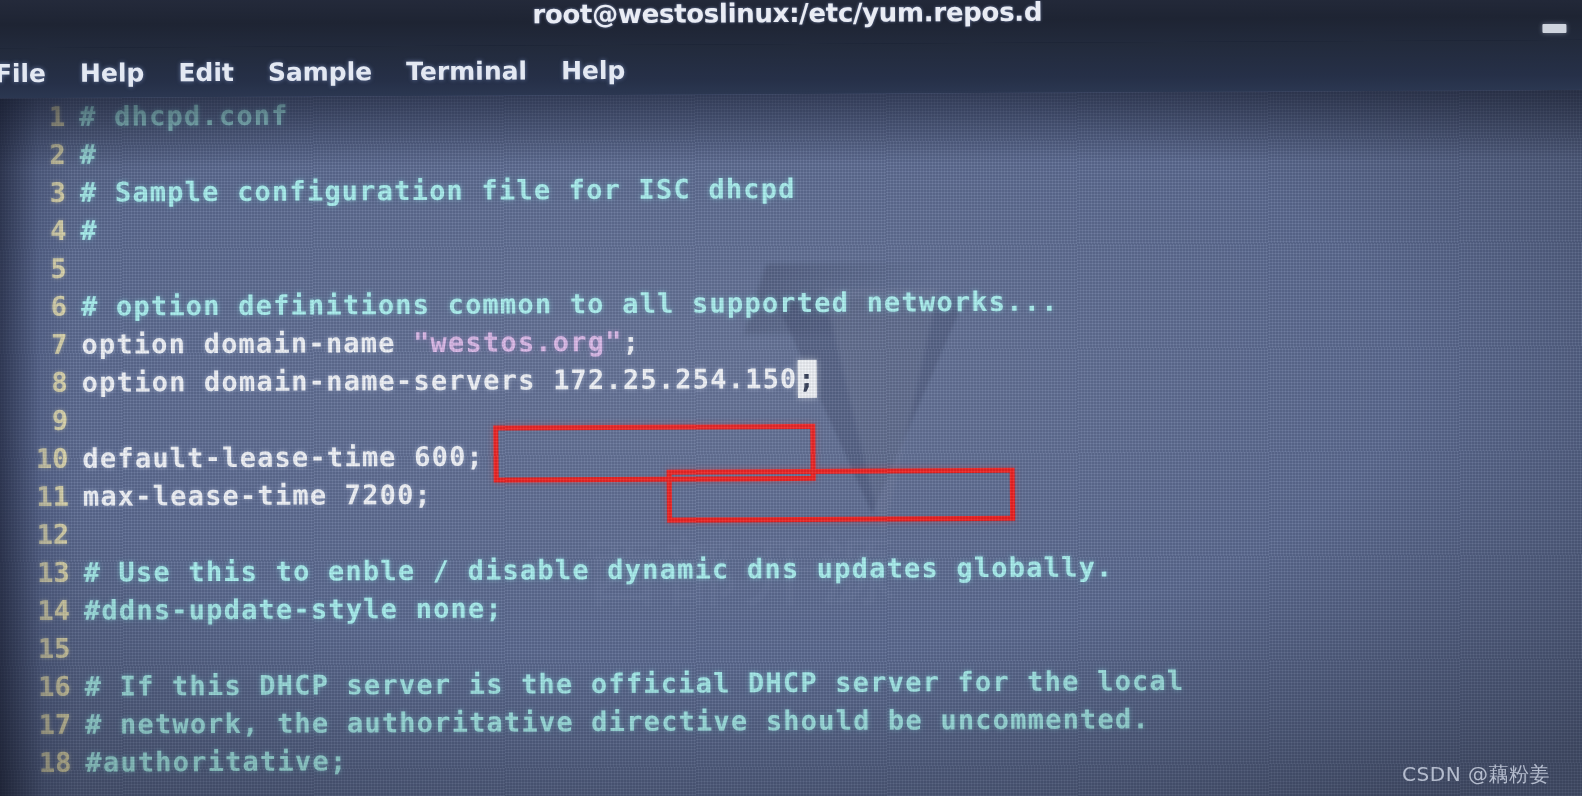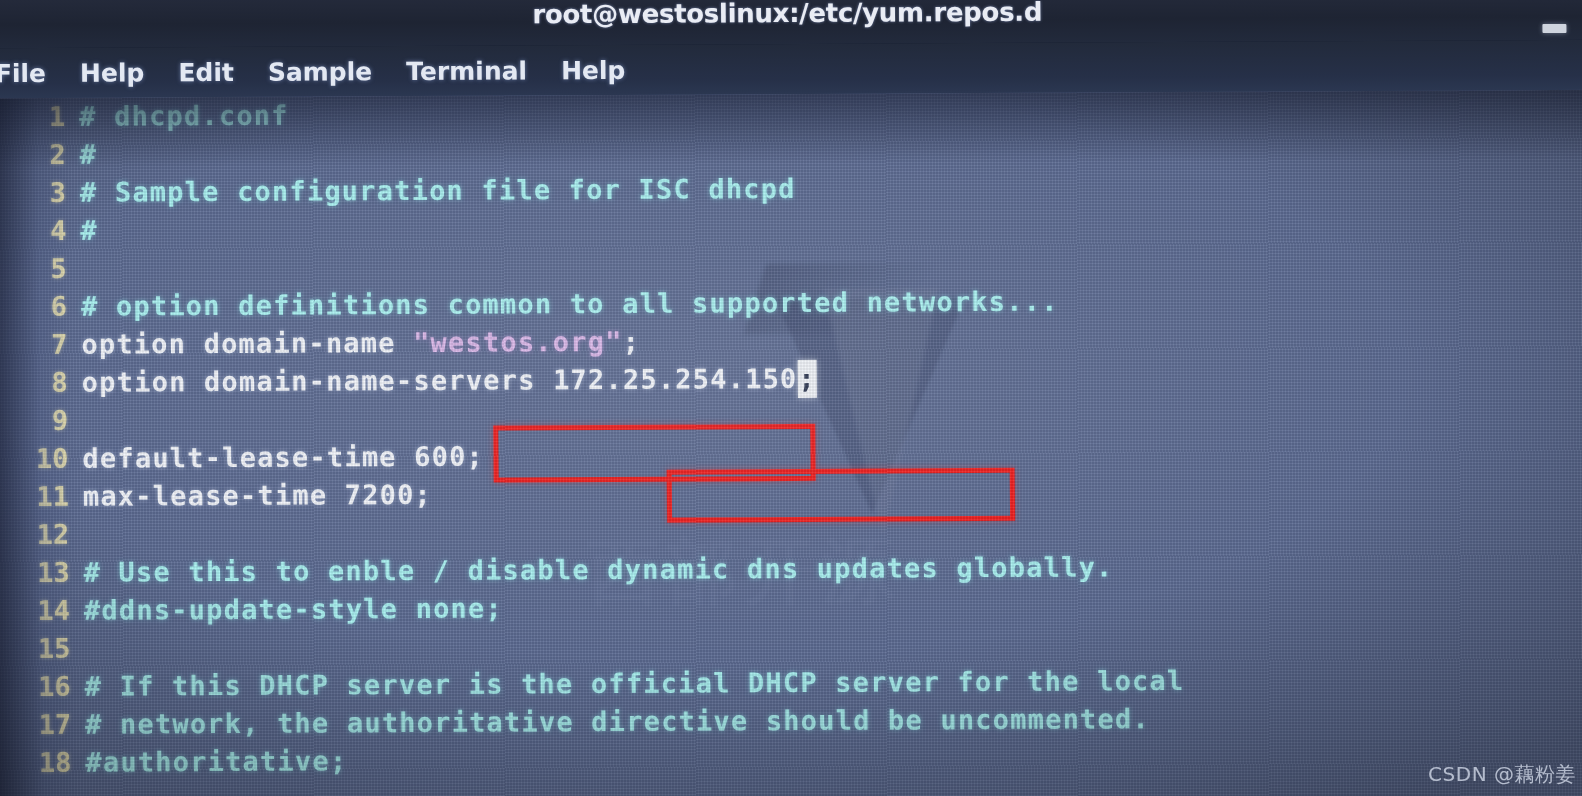--- a/index.html
+++ b/index.html
@@ -85,21 +85,21 @@
   .cursor{display:inline-block;background:#eef1f7;color:#2b3550;
           padding:0 1px;box-shadow:0 0 6px rgba(255,255,255,.5);}
 
   
   .redbox{position:absolute;border:5px solid #ee1b1b;pointer-events:none;
           box-shadow:0 0 6px rgba(255,40,40,.35);}
   #box-domain{left:507px;top:330px;width:312px;height:47px;}
   #box-dns{left:680px;top:375px;width:338px;height:43px;}
 
   
-  .csdn{position:absolute;right:6px;bottom:8px;color:rgba(225,232,245,.72);
+  .csdn{position:absolute;right:32px;bottom:8px;color:rgba(225,232,245,.72);
         font-family:"DejaVu Sans",sans-serif;font-size:20px;letter-spacing:.5px;
         pointer-events:none;}
 </style>
 </head>
 <body>
 
 <div id="root">
   <div id="screen">
 
     <div class="titlebar">

